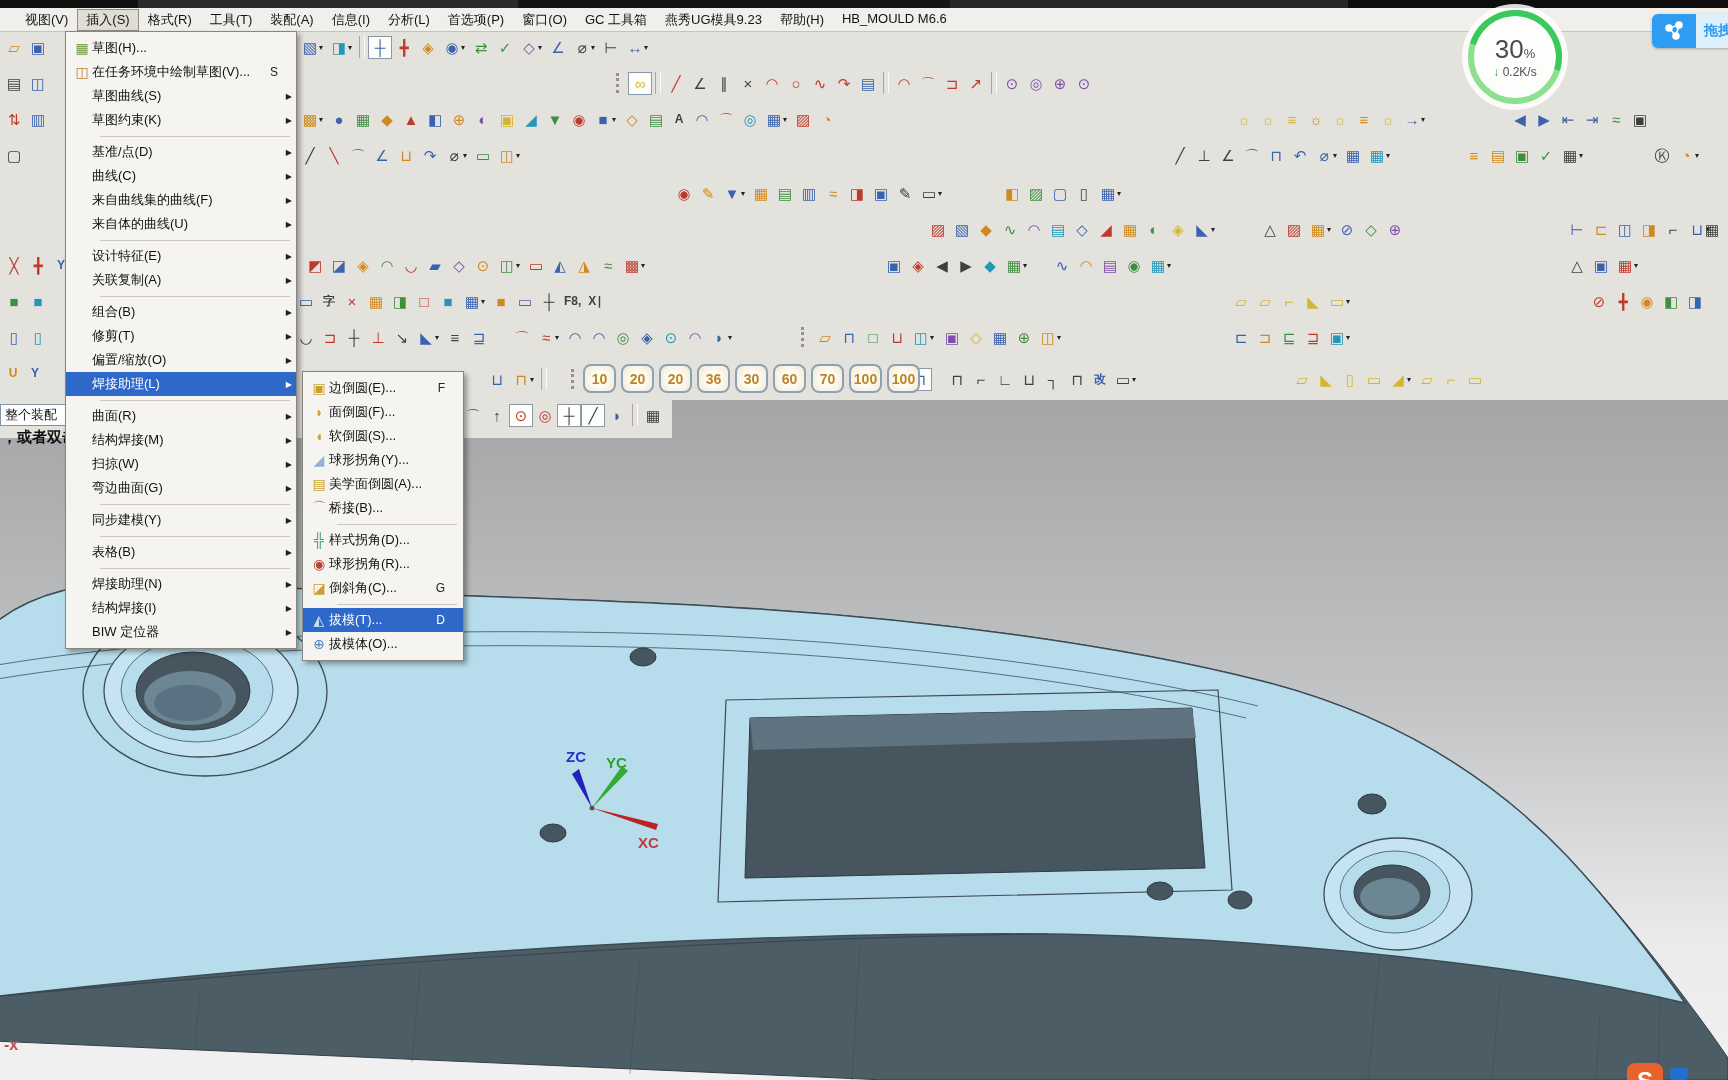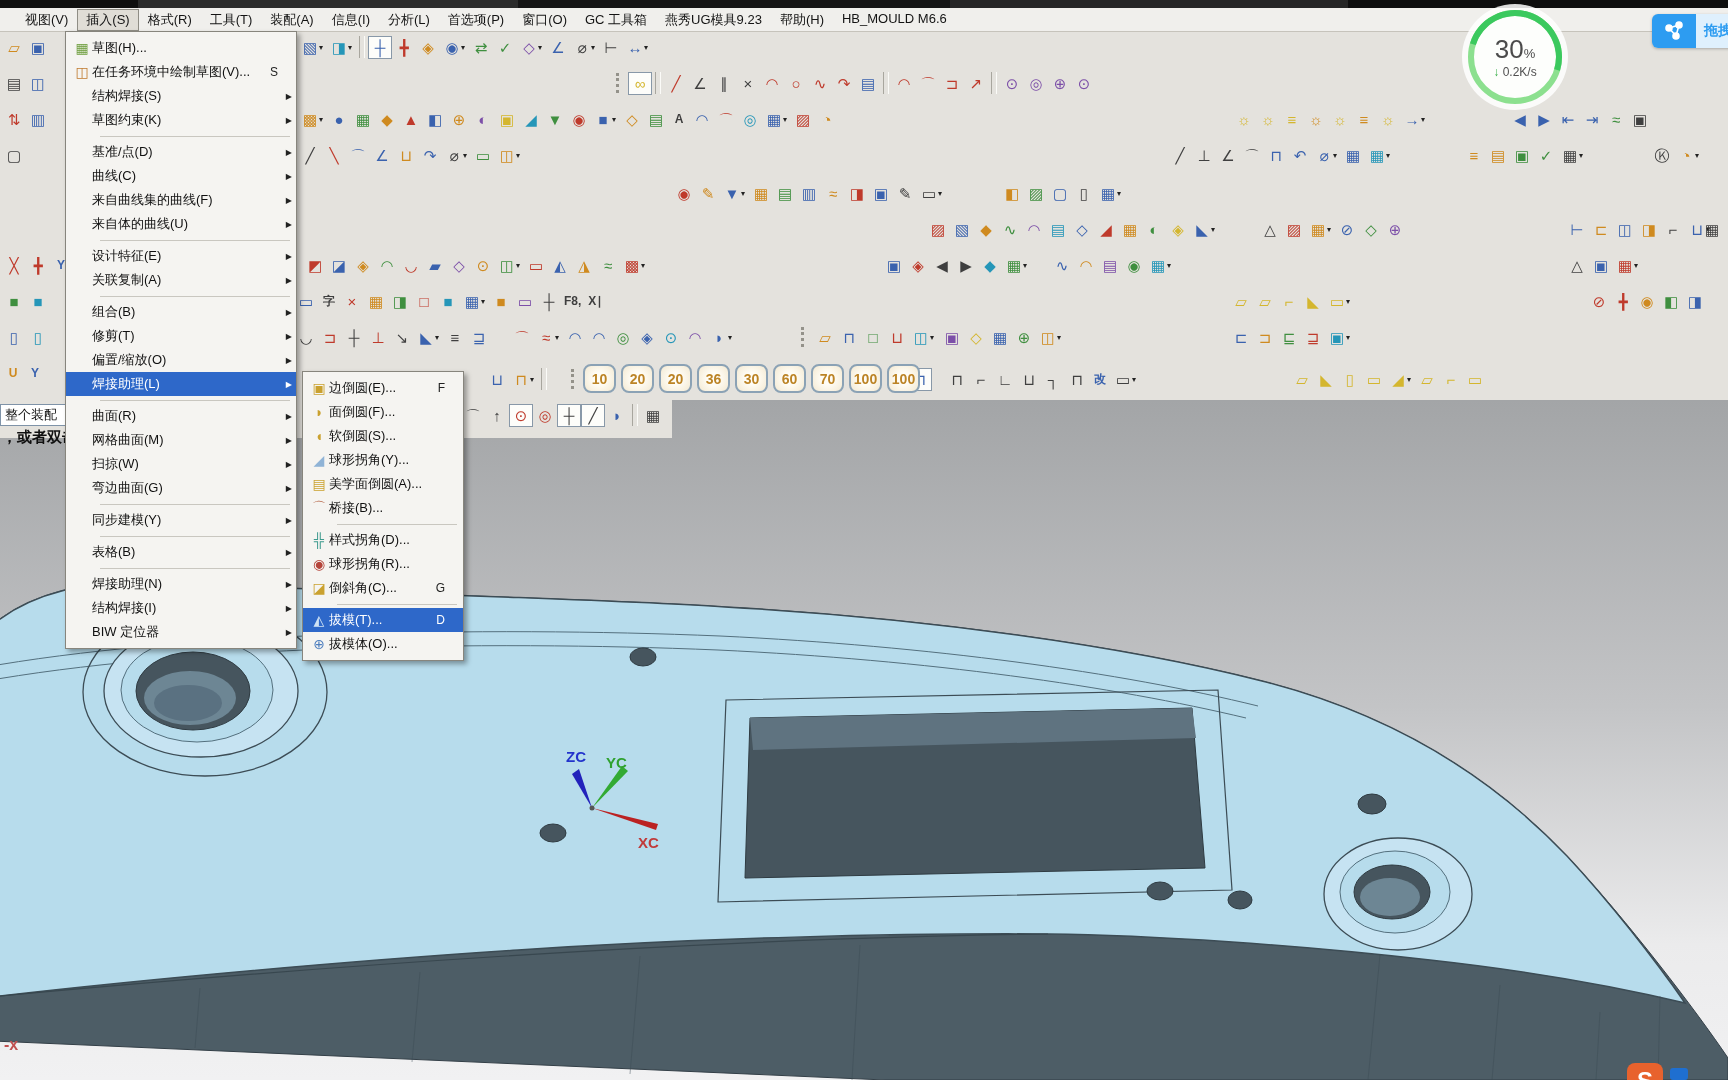--- a/index.html
+++ b/index.html
@@ -570,21 +570,21 @@
       <span class="marrow"></span>
     </div>
     <div class="mitem">
       <span class="micon" style="color: rgb(192, 122, 46);">◫</span>
       <span class="mlabel">在任务环境中绘制草图(V)...</span>
       <span class="maccel">S</span>
       <span class="marrow"></span>
     </div>
     <div class="mitem">
       <span class="micon"></span>
-      <span class="mlabel">结构焊接(S)</span>
+      <span class="mlabel">草图曲线(S)</span>
       <span class="maccel"></span>
       <span class="marrow">▶</span>
     </div>
     <div class="mitem">
       <span class="micon"></span>
       <span class="mlabel">草图约束(K)</span>
       <span class="maccel"></span>
       <span class="marrow">▶</span>
     </div>
     <div class="msep"></div>
@@ -652,21 +652,21 @@
     </div>
     <div class="msep"></div>
     <div class="mitem">
       <span class="micon"></span>
       <span class="mlabel">曲面(R)</span>
       <span class="maccel"></span>
       <span class="marrow">▶</span>
     </div>
     <div class="mitem">
       <span class="micon"></span>
-      <span class="mlabel">网格曲面(M)</span>
+      <span class="mlabel">结构焊接(M)</span>
       <span class="maccel"></span>
       <span class="marrow">▶</span>
     </div>
     <div class="mitem">
       <span class="micon"></span>
       <span class="mlabel">扫掠(W)</span>
       <span class="maccel"></span>
       <span class="marrow">▶</span>
     </div>
     <div class="mitem">

